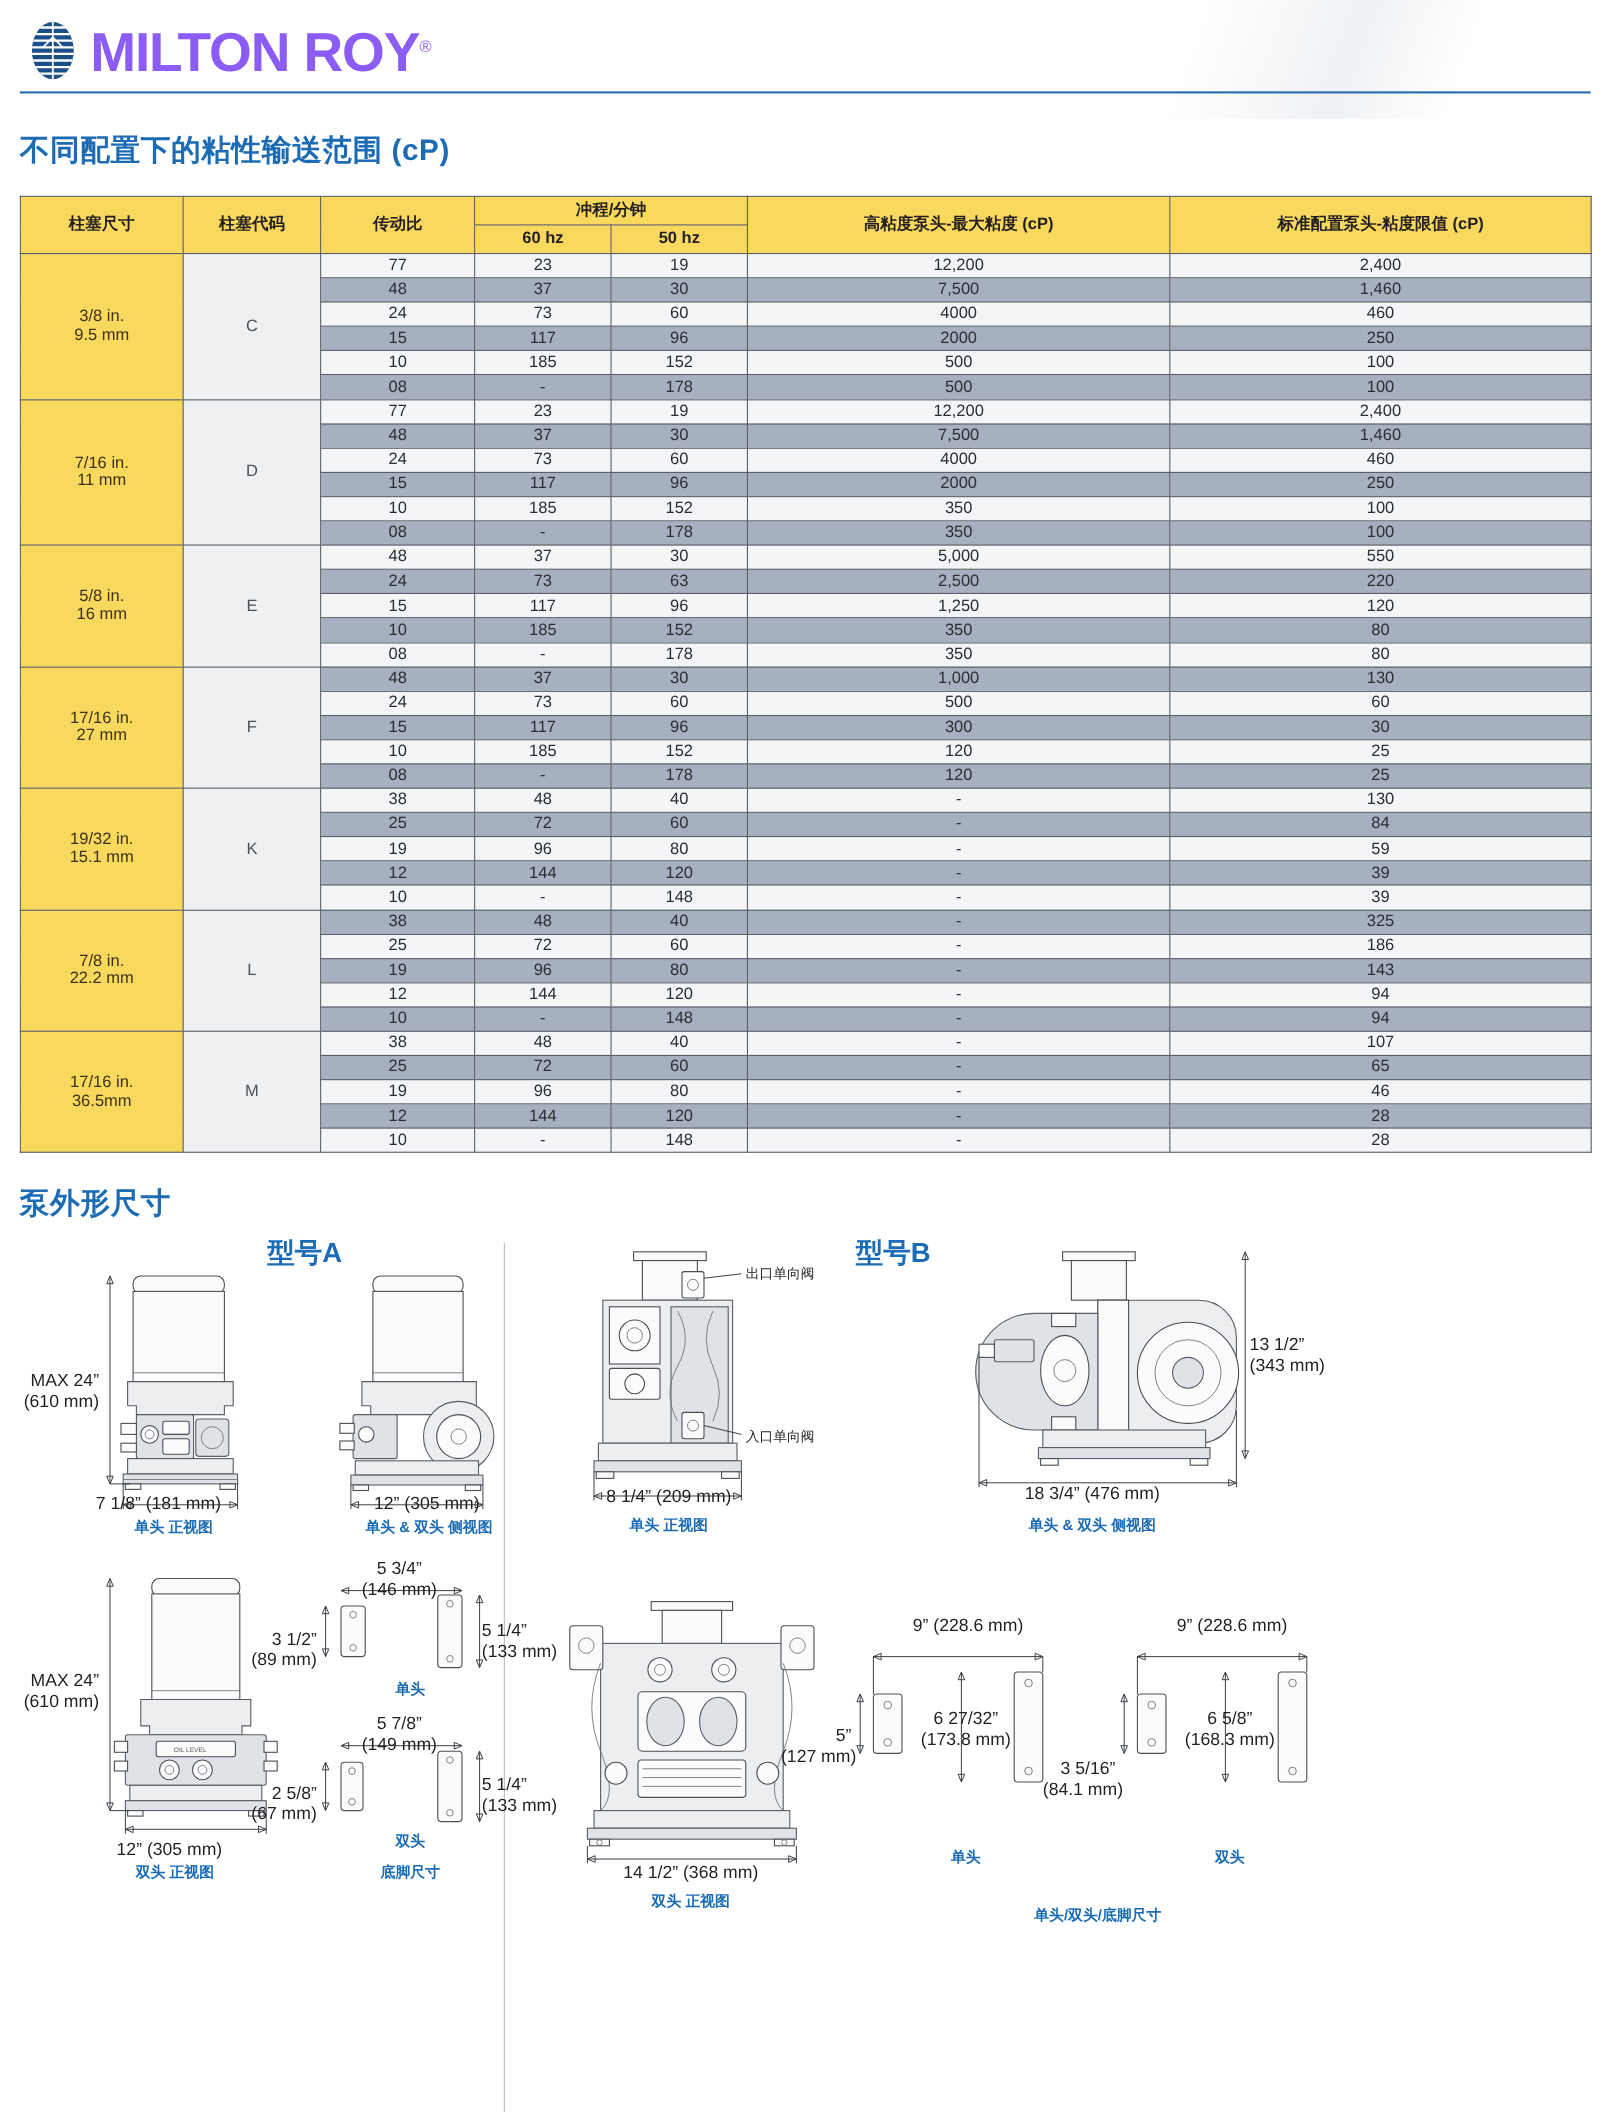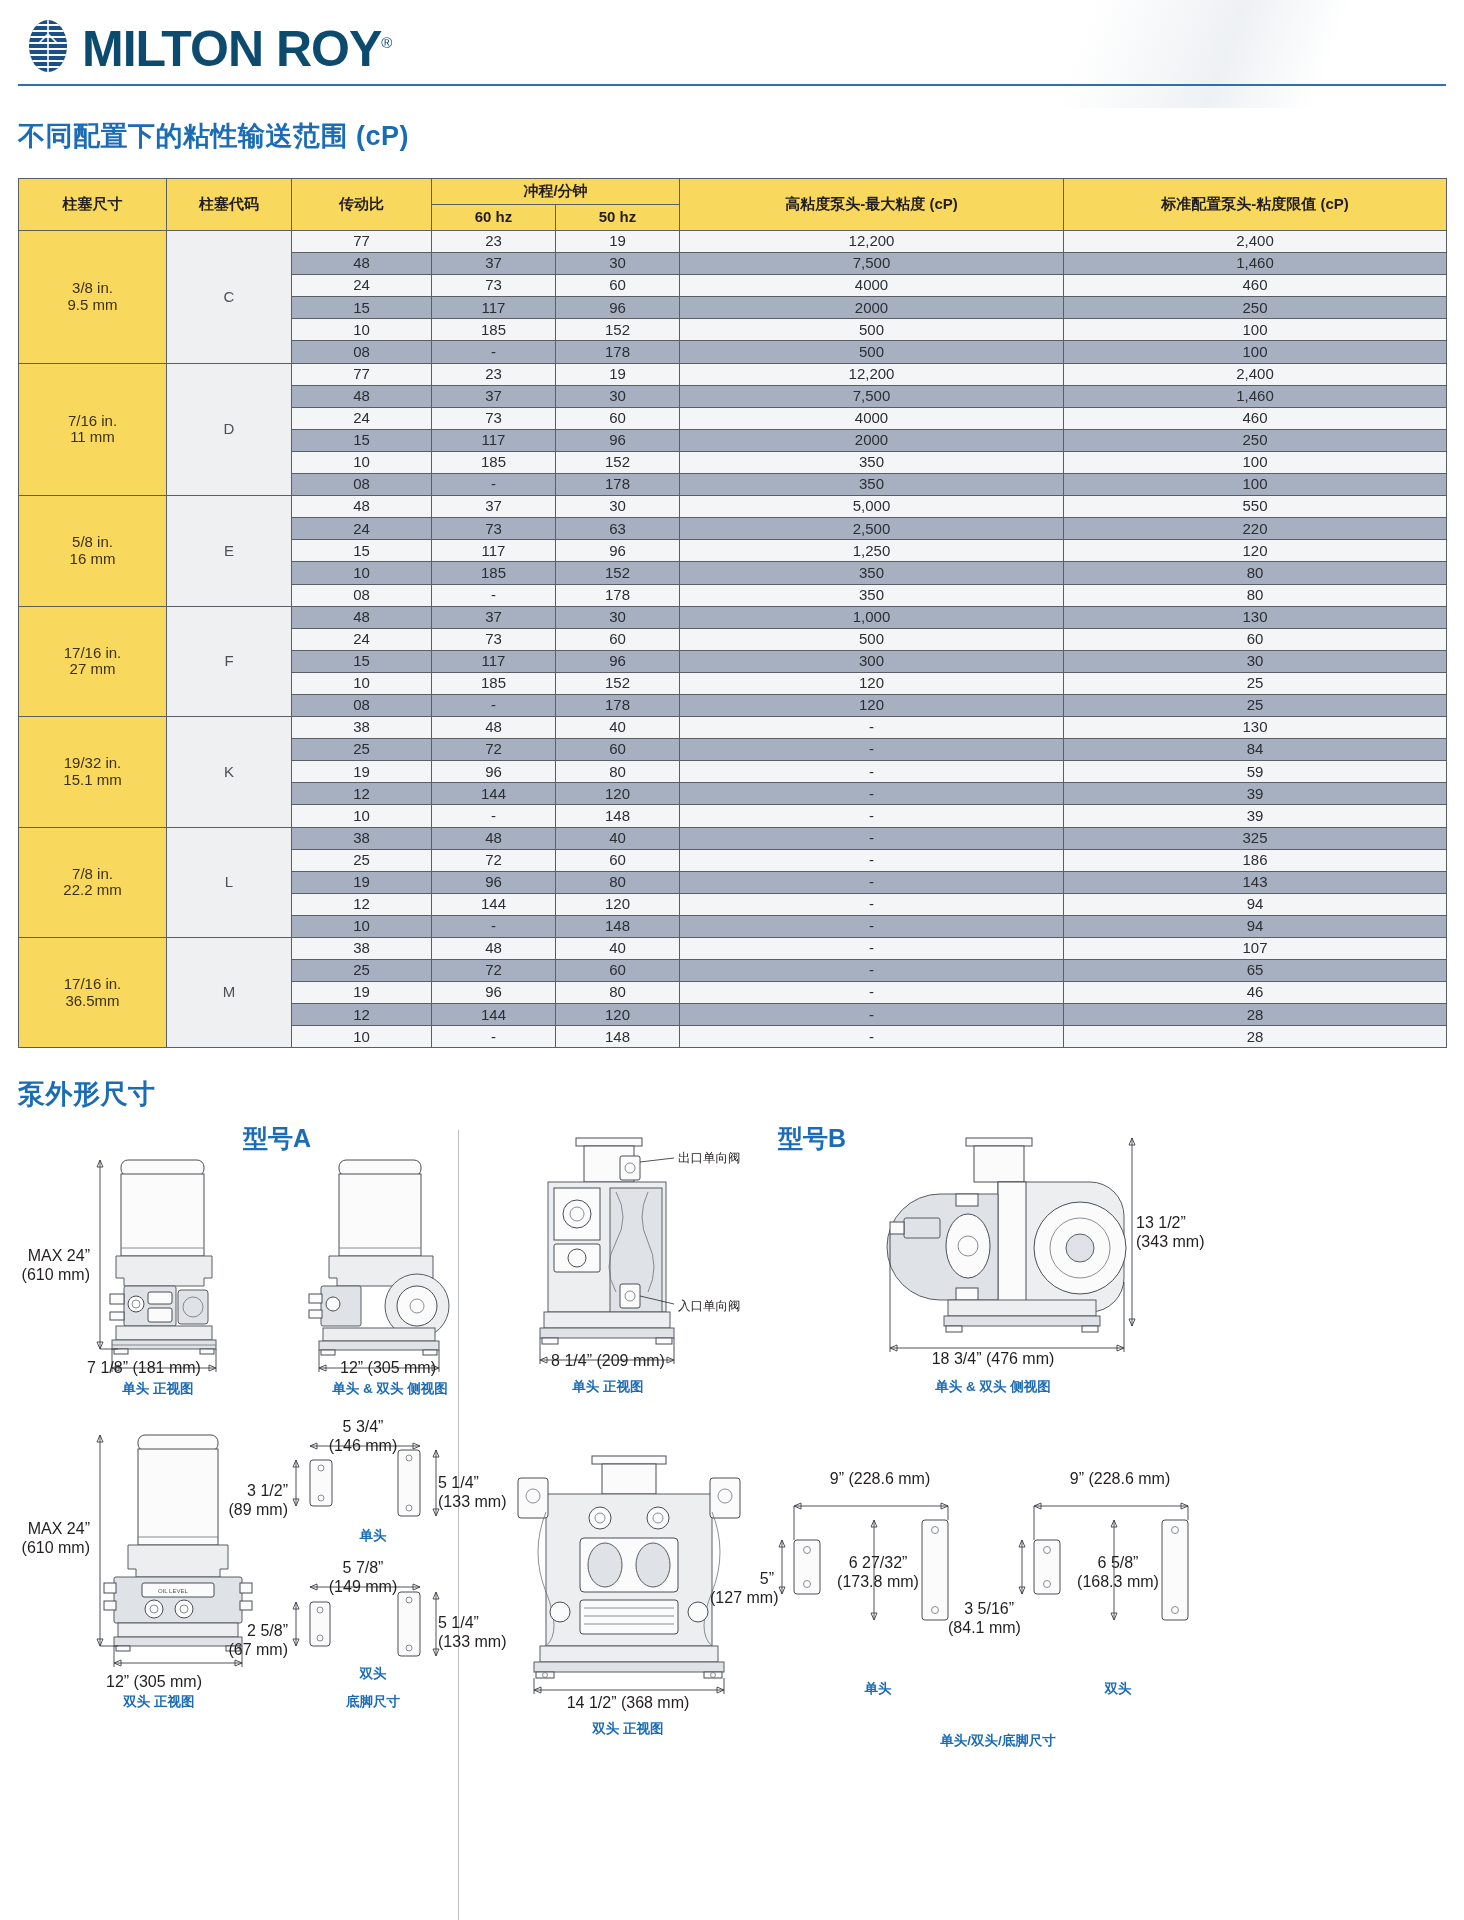--- a/index.html
+++ b/index.html
@@ -18,21 +18,21 @@
     position: relative;
     height: 108px;
     padding: 14px 0 0 0;
   }
   .brand-row { display:flex; align-items:flex-start; padding-left: 18px; }
   .logo-mark { width: 60px; height: 60px; flex: 0 0 60px; margin-top: 2px; }
   .brand-word {
     font-size: 50px;
     font-weight: bold;
     letter-spacing: -1px;
-    color: #0c4a6e;
+    color: #8b5cf6;
     line-height: 58px;
     margin-left: 4px;
     font-family: "Liberation Sans", sans-serif;
     position: relative;
   }
   .brand-reg { font-size: 15px; vertical-align: super; font-weight: normal; }
   .brand-tagline {
     text-align: left;
     margin-left: 166px;
     font-style: italic;

